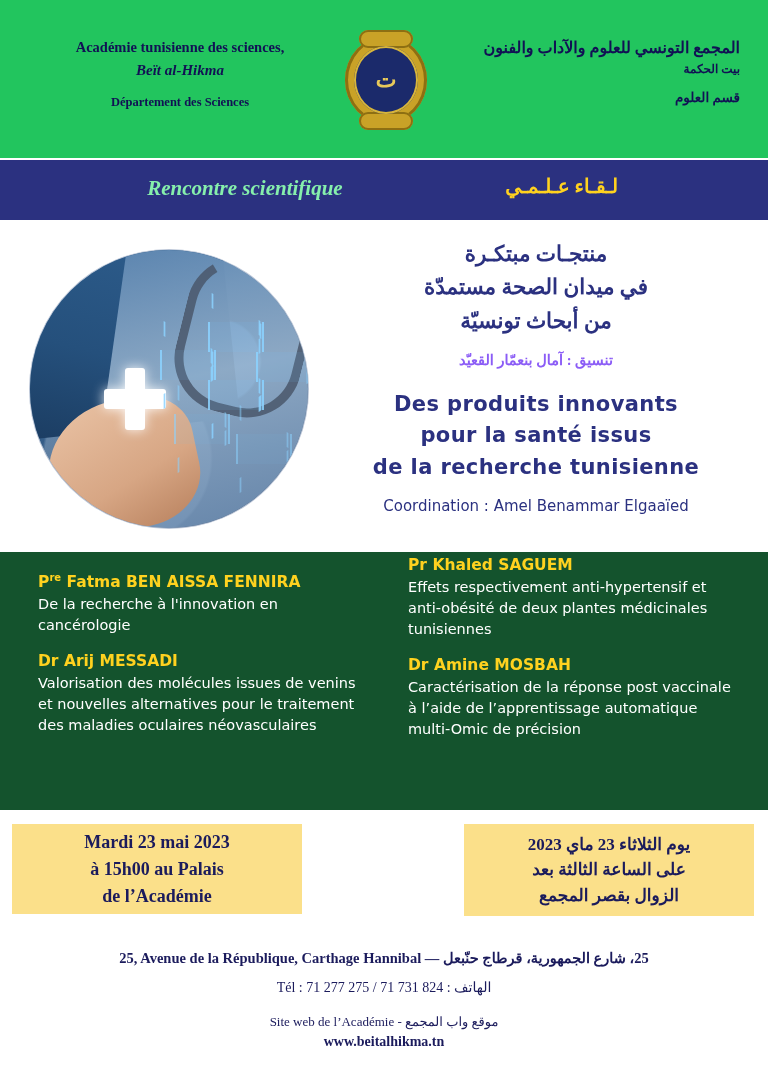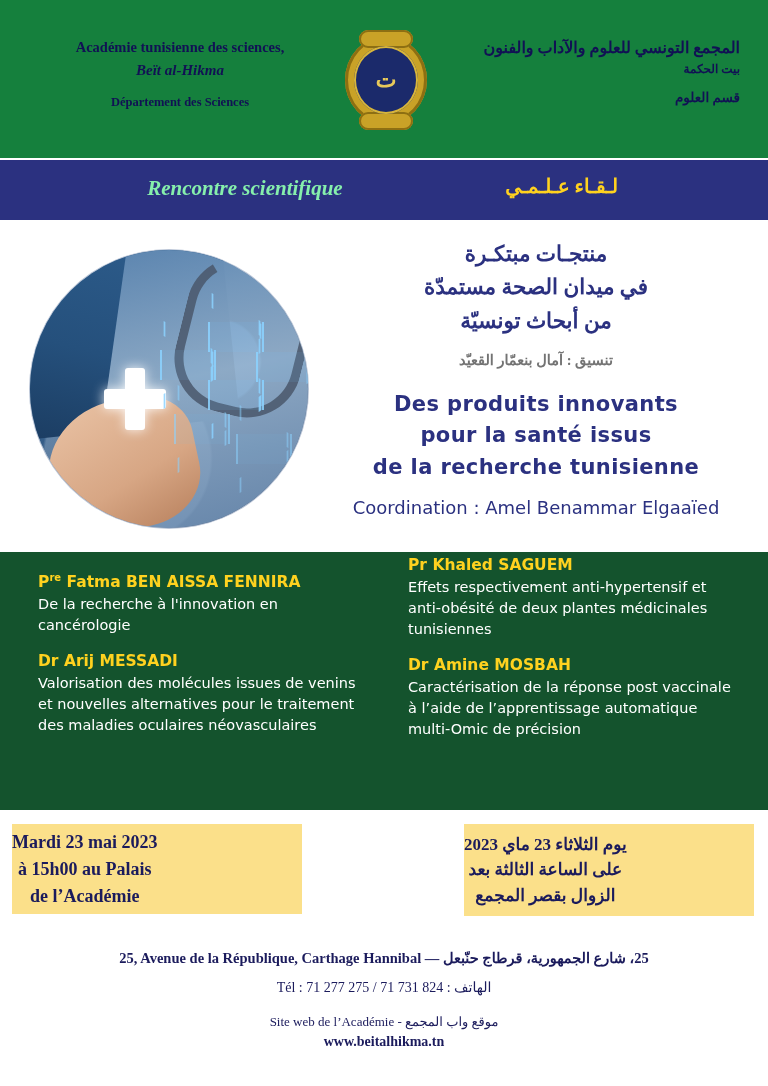--- a/index.html
+++ b/index.html
@@ -9,21 +9,21 @@
     font-family:"Liberation Serif", serif;
     color:#1b1b5c;
     position:relative;
     overflow:hidden;
   }
   .page{position:relative;width:768px;height:1086px;}
 
   
   .header{
     position:absolute;top:0;left:0;width:768px;height:158px;
-    background:#15803d;
+    background:#22c55e;
   }
   .hdr-left{
     position:absolute;left:30px;top:38px;width:300px;text-align:center;
     color:#111154;
   }
   .hdr-left .l1{font-size:14.5px;font-weight:bold;line-height:1.35;}
   .hdr-left .l2{font-size:15px;font-weight:bold;font-style:italic;margin-top:4px;}
   .hdr-left .l3{font-size:12.5px;font-weight:bold;margin-top:16px;}
 
   .logo{
@@ -146,33 +146,33 @@
     border-top-color:transparent;opacity:.85;transform:rotate(14deg);
   }
 
   .main-right{position:absolute;left:322px;top:18px;width:428px;}
   .ar-title{
     direction:rtl;text-align:center;color:#2b3180;
     font-size:21.5px;font-weight:bold;line-height:1.55;
     letter-spacing:.5px;
   }
   .ar-coord{
-    direction:rtl;text-align:center;color:#737373;
+    direction:rtl;text-align:center;color:#8b5cf6;
     font-size:14.5px;font-weight:bold;margin-top:14px;
   }
   .fr-title{
     text-align:center;color:#2b3180;
     font-family:"DejaVu Sans", sans-serif;
     font-size:21px;font-weight:bold;line-height:1.5;
     margin-top:20px;letter-spacing:.4px;
   }
   .fr-coord{
     text-align:center;color:#2b3180;
     font-family:"DejaVu Sans", sans-serif;
-    font-size:18px;margin-top:14px;
+    font-size:15px;margin-top:14px;
   }
 
   
   .band-speakers{
     position:absolute;left:0;top:552px;width:768px;height:258px;
     background:#14532d;color:#ffffff;
     font-family:"DejaVu Sans", sans-serif;
   }
   .col-left{position:absolute;left:38px;top:20px;width:330px;}
   .col-right{position:absolute;left:408px;top:4px;width:330px;}
@@ -181,21 +181,21 @@
   .sp .nm sup{font-size:10px;}
   .sp .tt{font-size:14.5px;line-height:1.45;color:#ffffff;}
 
   
   .band-date{
     position:absolute;left:0;top:810px;width:768px;height:122px;
     background:#ffffff;
   }
   .datebox{
     position:absolute;top:14px;background:#fbe08a;color:#1b1b5c;
-    display:flex;align-items:center;justify-content:flex-start;text-align:center;
+    display:flex;align-items:center;justify-content:center;text-align:center;
   }
   .datebox.fr{left:12px;width:290px;height:90px;}
   .datebox.ar{right:14px;width:290px;height:92px;background:#fbe08a;}
   .datebox .txt{font-size:18px;font-weight:bold;line-height:1.5;}
   .datebox.ar .txt{direction:rtl;font-size:17px;}
 
   
   .footer{
     position:absolute;left:0;top:932px;width:768px;height:154px;
     background:#ffffff;text-align:center;color:#1b1b5c;

